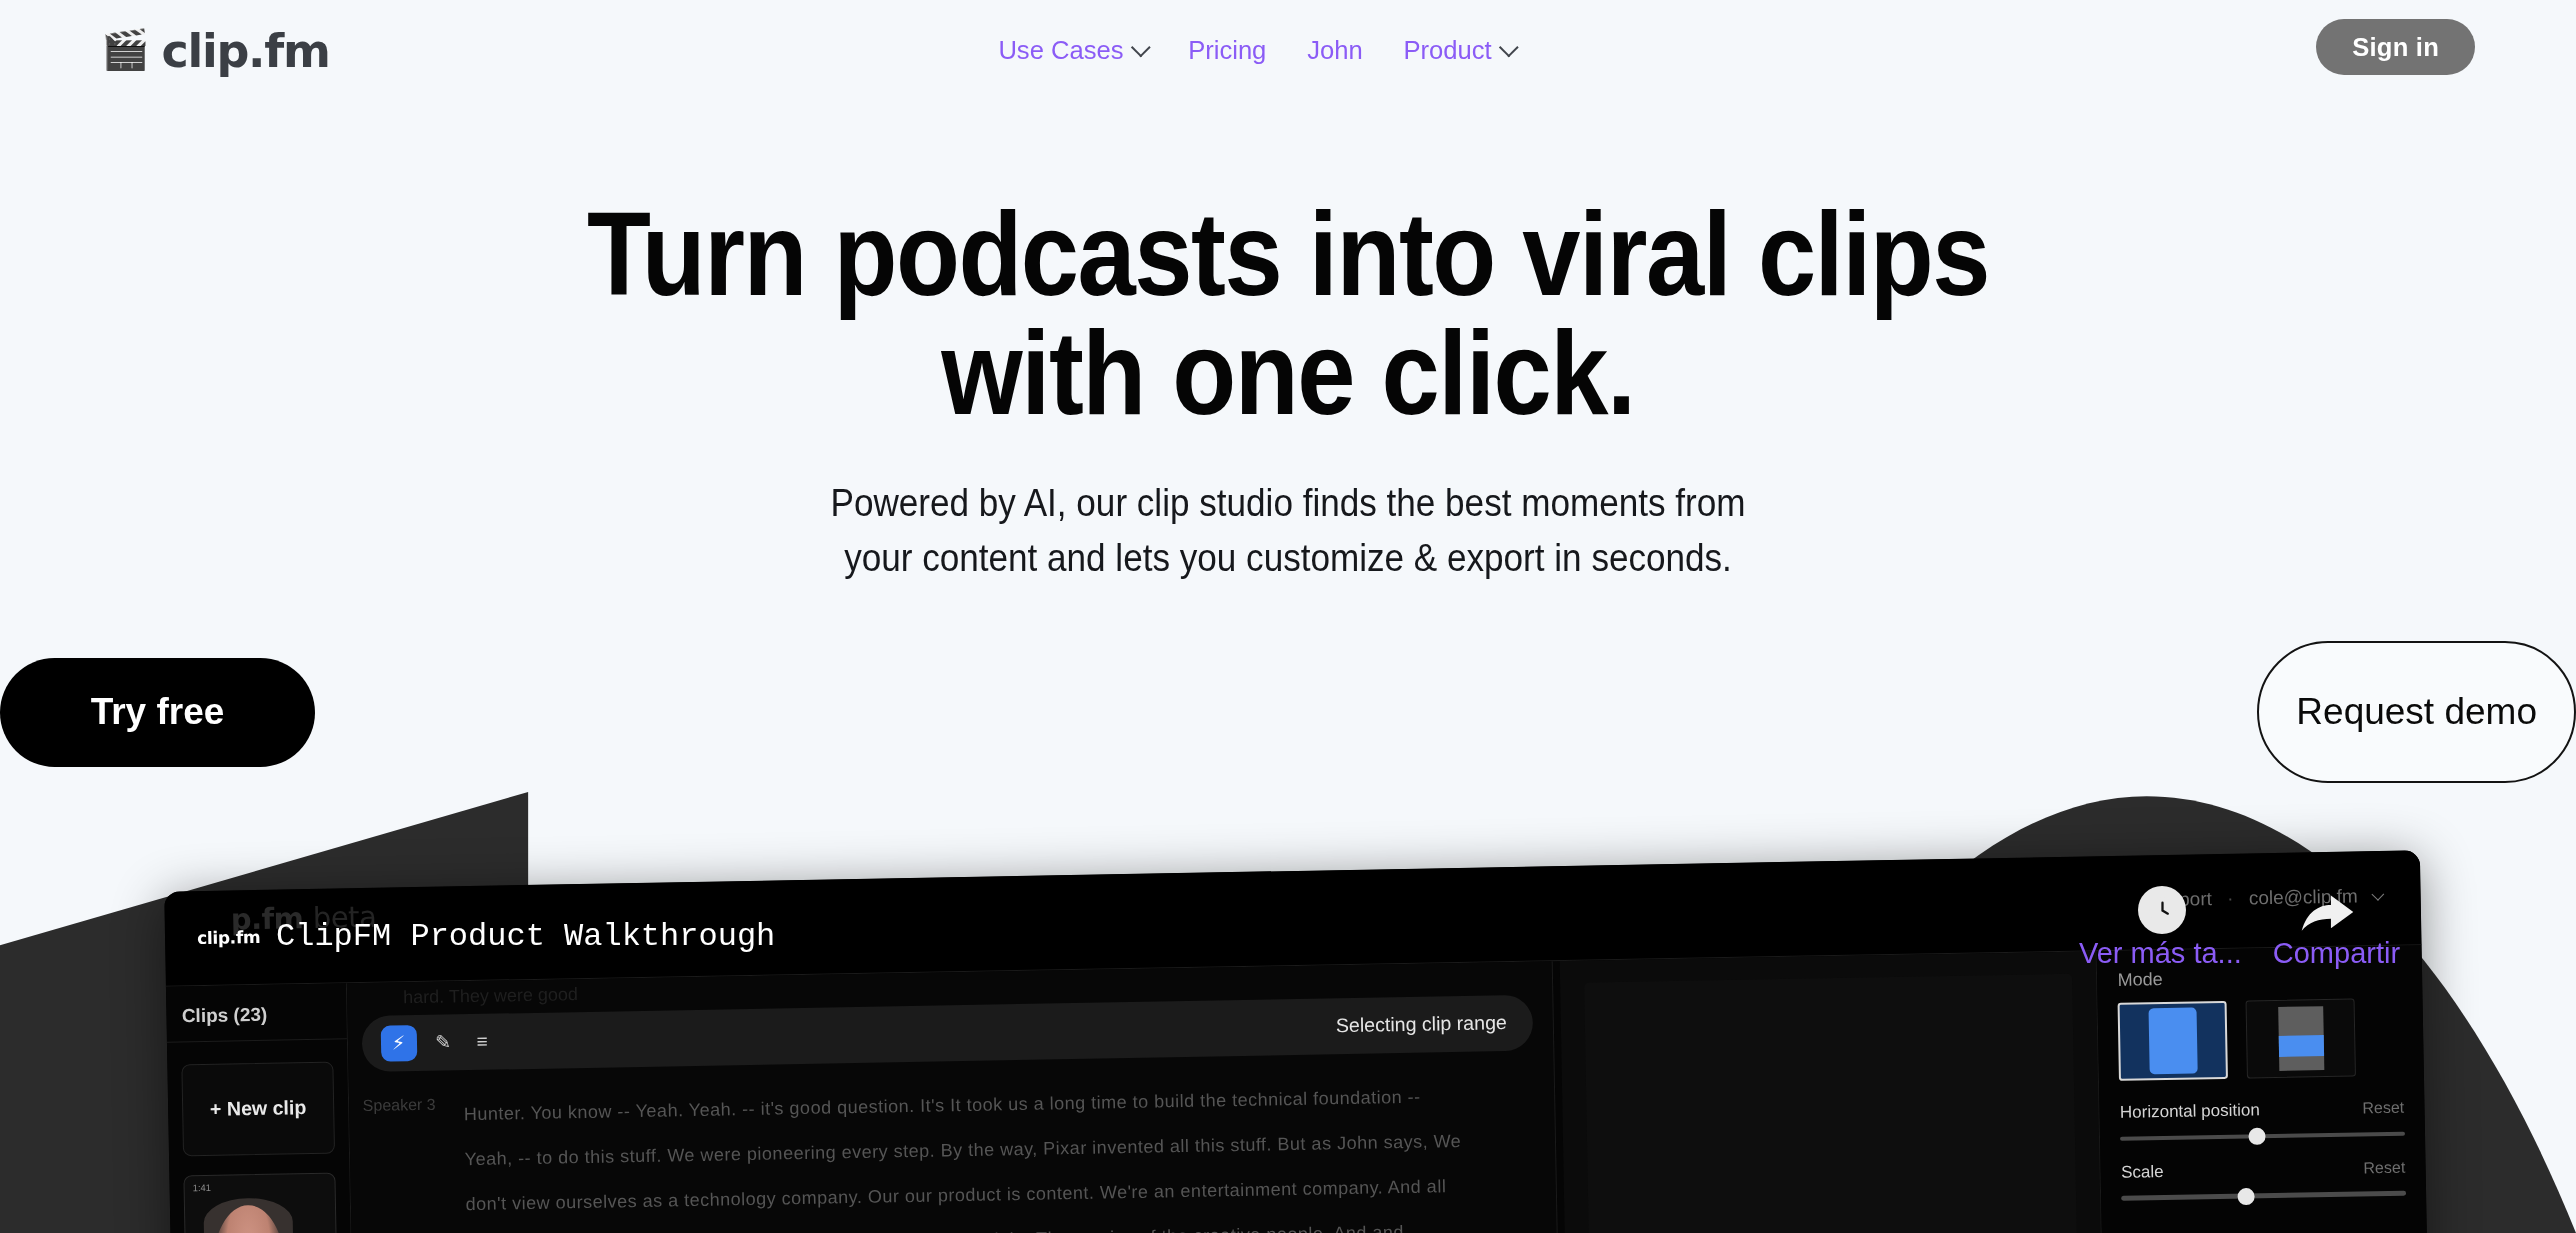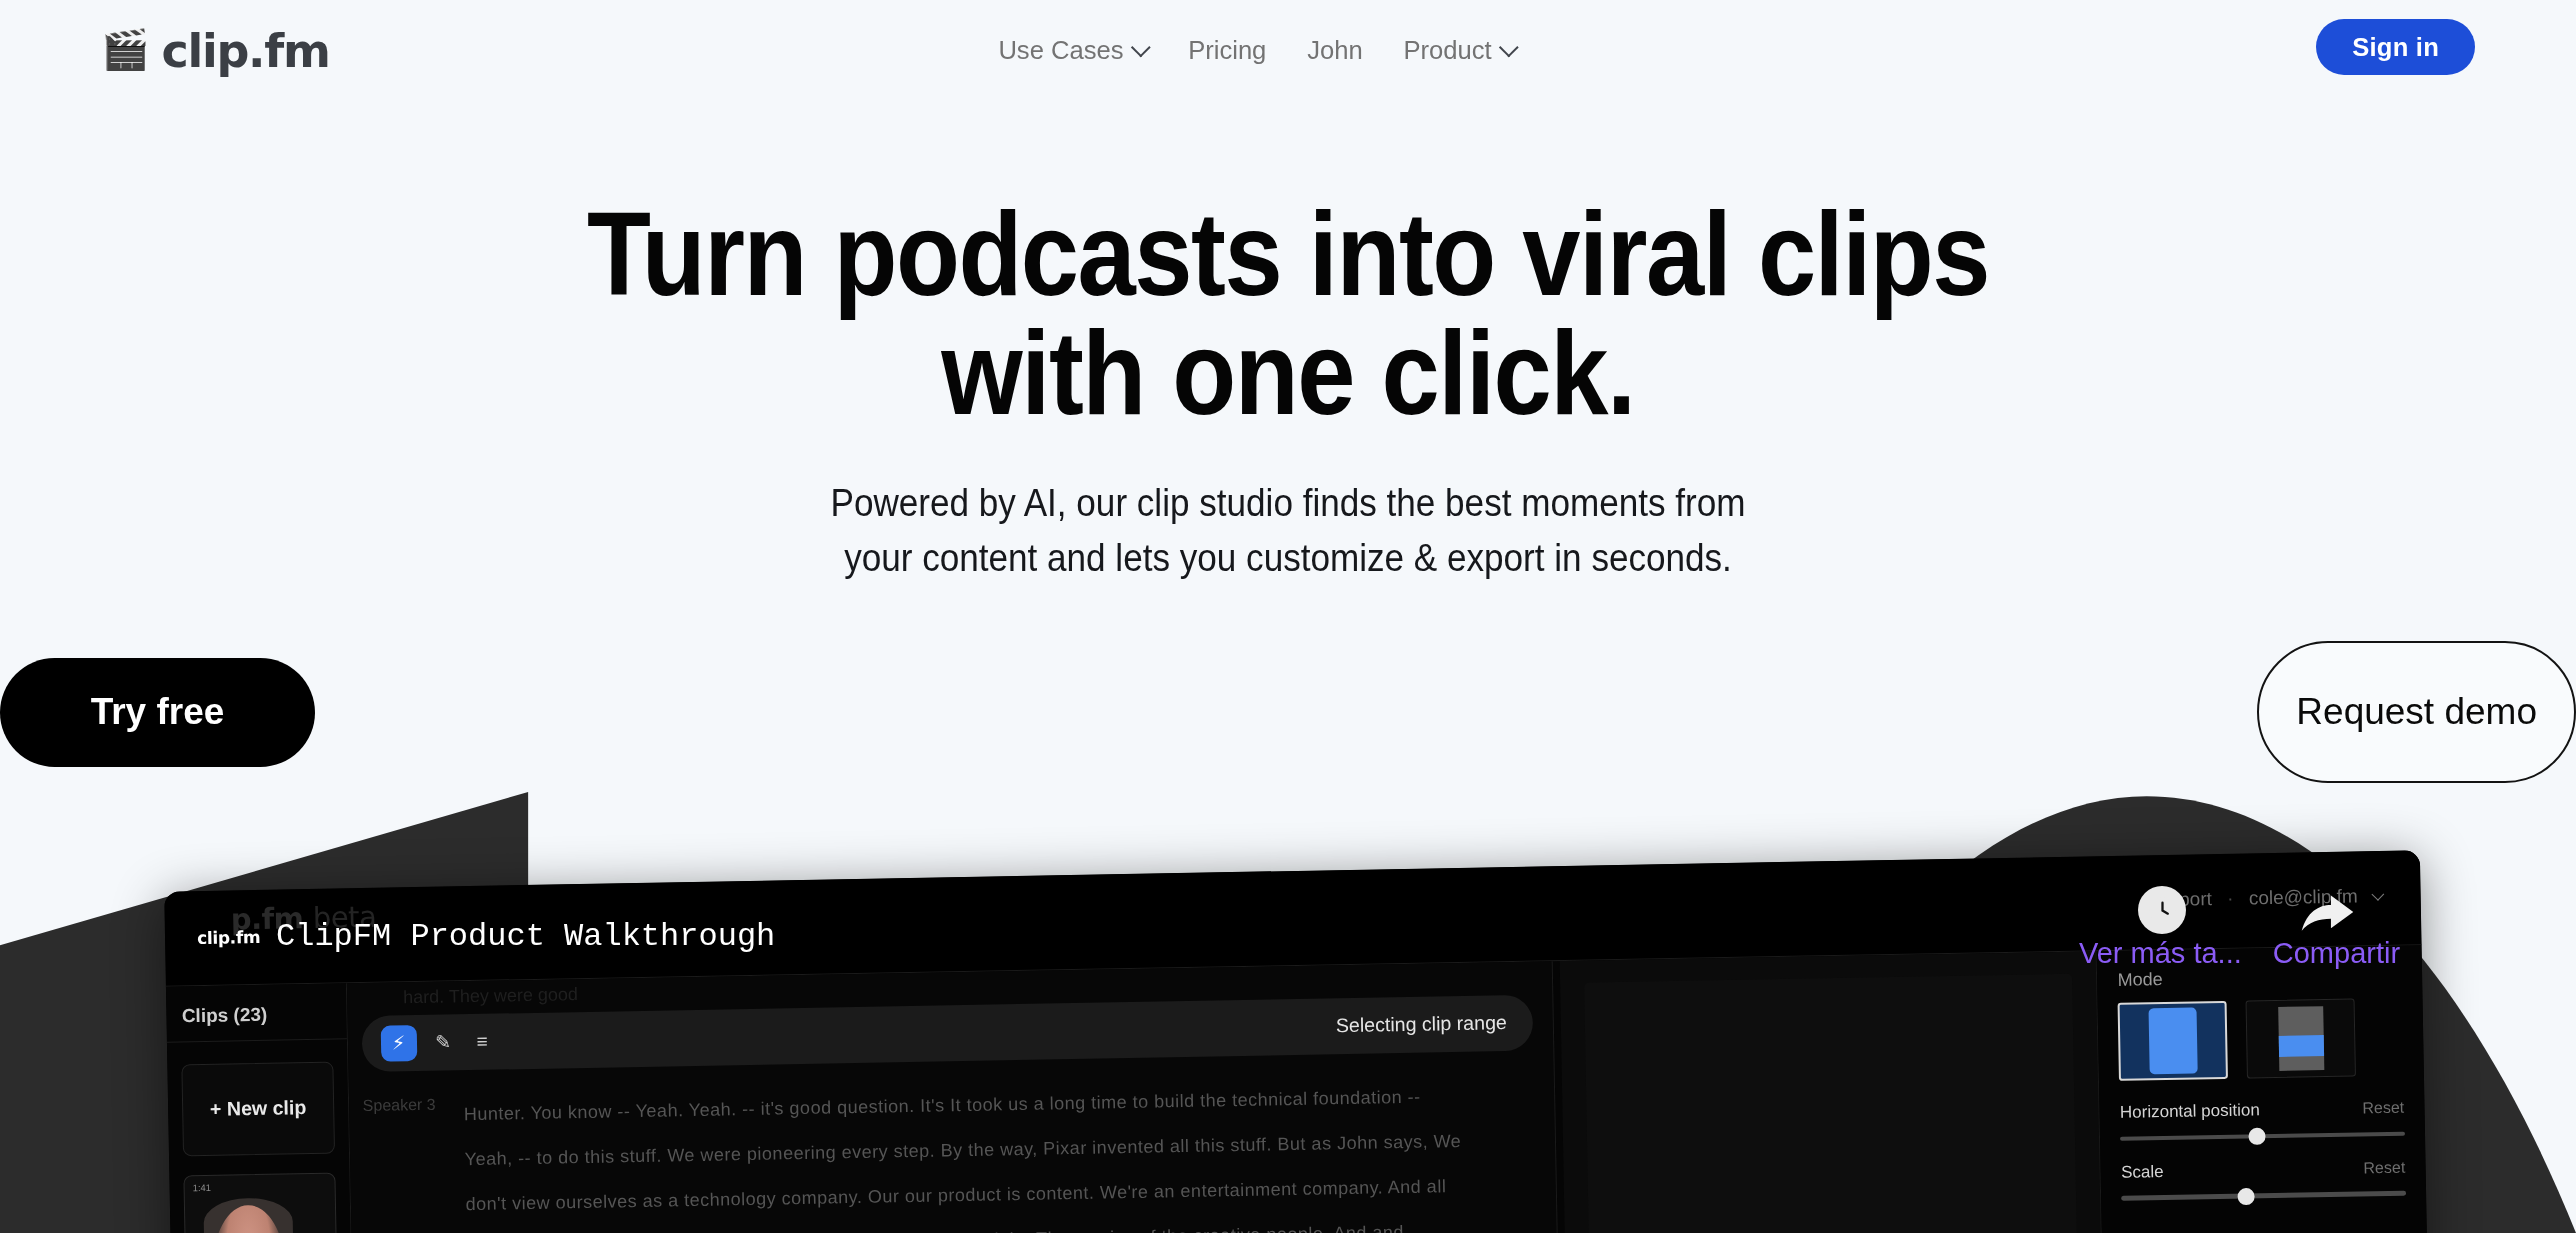--- a/index.html
+++ b/index.html
@@ -66,40 +66,40 @@
     top: 31px;
     display: flex;
     align-items: center;
     gap: 0px;
   }
   .nav-item {
     display: flex;
     align-items: center;
     gap: 10.2px;
     font-size: 25.6px;
-    color: #737373;
+    color: #8b5cf6;
     font-family: "Liberation Sans", sans-serif;
     font-stretch: condensed;
     padding: 5.1px 20.4px;
     cursor: pointer;
     white-space: nowrap;
   }
   .chev {
     display: inline-block;
     width: 13.6px; height: 13.6px;
     border-right: 2.6px solid #41454c;
     border-bottom: 2.6px solid #41454c;
     transform: rotate(45deg) translate(-2.6px,-2.6px);
   }
 
   .signin-btn {
     position: absolute;
     right: 101px;
     top: 19px;
-    background: #1d4ed8;
+    background: #737373;
     color: #fff;
     border: none;
     border-radius: 851px;
     padding: 0 36px;
     height: 56px;
     font-size: 25.6px;
     font-weight: 700;
     font-family: "Liberation Sans", sans-serif;
     cursor: pointer;
     letter-spacing: 0.2px;

